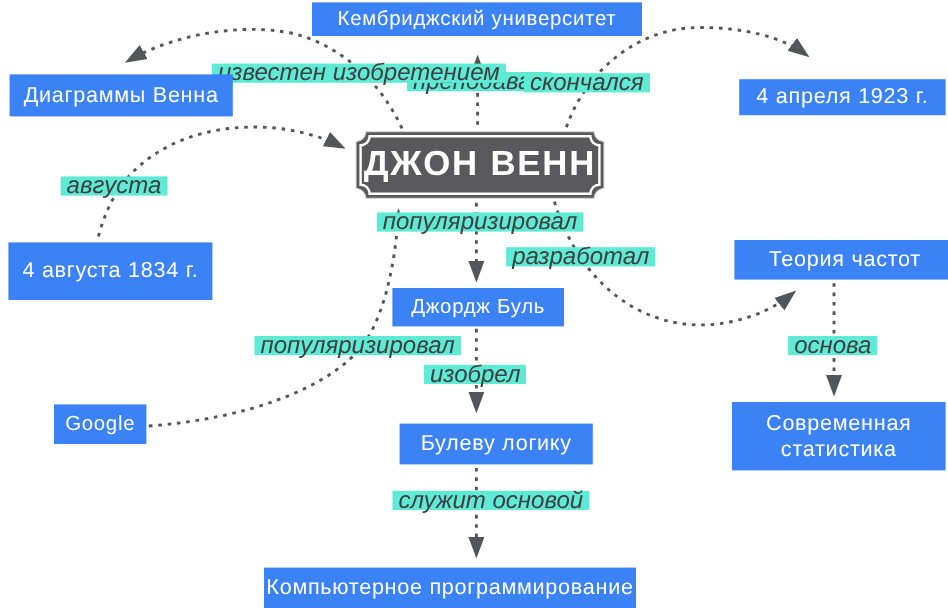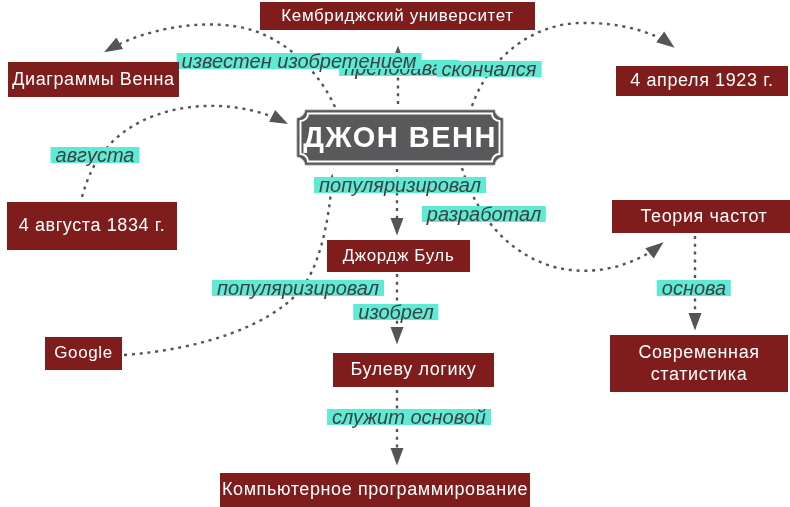--- a/index.html
+++ b/index.html
@@ -8,21 +8,21 @@
     background:#ffffff;
     font-family:"Liberation Sans","DejaVu Sans",sans-serif;
   }
   #connector-layer{position:absolute;left:0;top:0;width:790px;height:507px;}
   .connector{
     fill:none;stroke:#545557;stroke-width:2.4;
     stroke-dasharray:3 4.8;stroke-linecap:butt;
   }
   .node{
     position:absolute;display:flex;align-items:center;justify-content:center;
-    background:#7f1d1d;color:#ffffff;text-align:center;
+    background:#3b82f6;color:#ffffff;text-align:center;
     letter-spacing:0.6px;line-height:1.22;
   }
   .edge-label{
     position:absolute;transform:translateX(-50%);
     background:#5eead4;color:#3f4041;
     font-style:italic;font-size:20px;line-height:16px;
     padding:0 5px;white-space:nowrap;
   }
   #plaque{position:absolute;left:296px;top:109px;width:208px;height:57px;text-align:right;}
   #plaque svg{position:absolute;left:0;top:0;}
@@ -58,21 +58,21 @@
 <div class="edge-label" style="left:489px;top:61px">скончался</div>
 <div class="edge-label" style="left:95px;top:147px">августа</div>
 <div class="edge-label" style="left:298px;top:280px">популяризировал</div>
 <div class="edge-label" style="left:400px;top:177px">популяризировал</div>
 <div class="edge-label" style="left:484px;top:206px">разработал</div>
 <div class="edge-label" style="left:396px;top:304px">изобрел</div>
 <div class="edge-label" style="left:694px;top:280px">основа</div>
 <div class="edge-label" style="left:409px;top:409px">служит основой</div>
 
 <div class="node" style="left:260px;top:2px;width:275px;height:28px;font-size:17px">Кембриджский университет</div>
-<div class="node" style="left:8px;top:62px;width:171px;height:35px;font-size:18px">Диаграммы Венна</div>
+<div class="node" style="left:8px;top:62px;width:186px;height:35px;font-size:18px">Диаграммы Венна</div>
 <div class="node" style="left:616px;top:66px;width:172px;height:30px;font-size:18px">4 апреля 1923 г.</div>
 <div class="node" style="left:7px;top:202px;width:170px;height:48px;font-size:18px">4 августа 1834 г.</div>
 <div class="node" style="left:612px;top:200px;width:184px;height:33px;font-size:18px">Теория частот</div>
 <div class="node" style="left:327px;top:240px;width:143px;height:32px;font-size:17px">Джордж Буль</div>
 <div class="node" style="left:45px;top:337px;width:77px;height:33px;font-size:17px">Google</div>
 <div class="node" style="left:610px;top:335px;width:178px;height:57px;font-size:18px;padding:0 32px;box-sizing:border-box">Современная статистика</div>
 <div class="node" style="left:333px;top:353px;width:161px;height:34px;font-size:18px">Булеву логику</div>
 <div class="node" style="left:220px;top:473px;width:310px;height:34px;font-size:18px">Компьютерное программирование</div>
 
 <div id="plaque">

